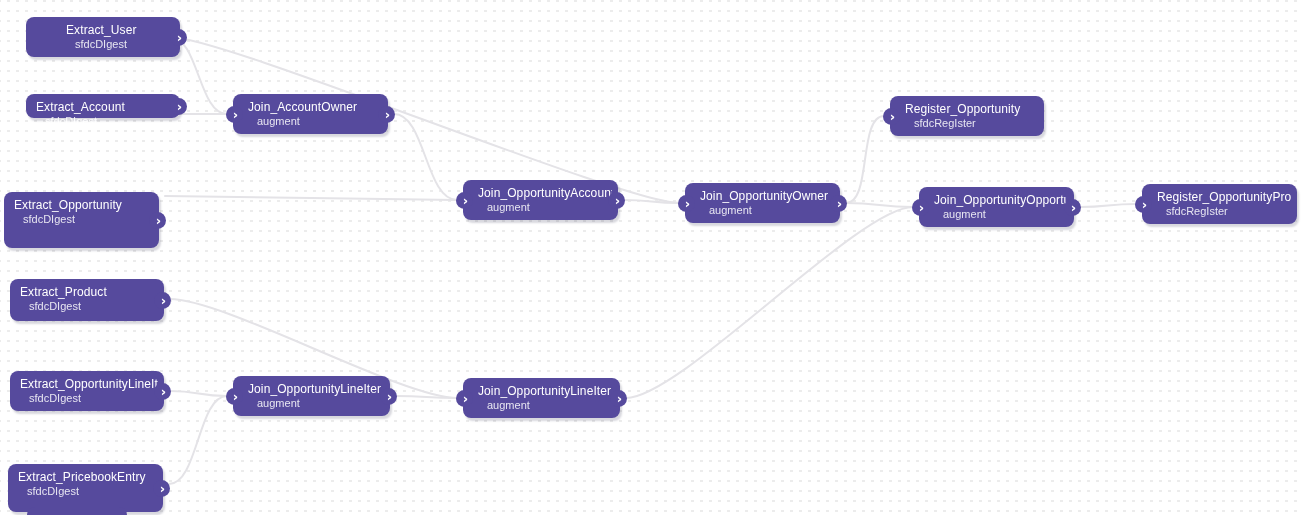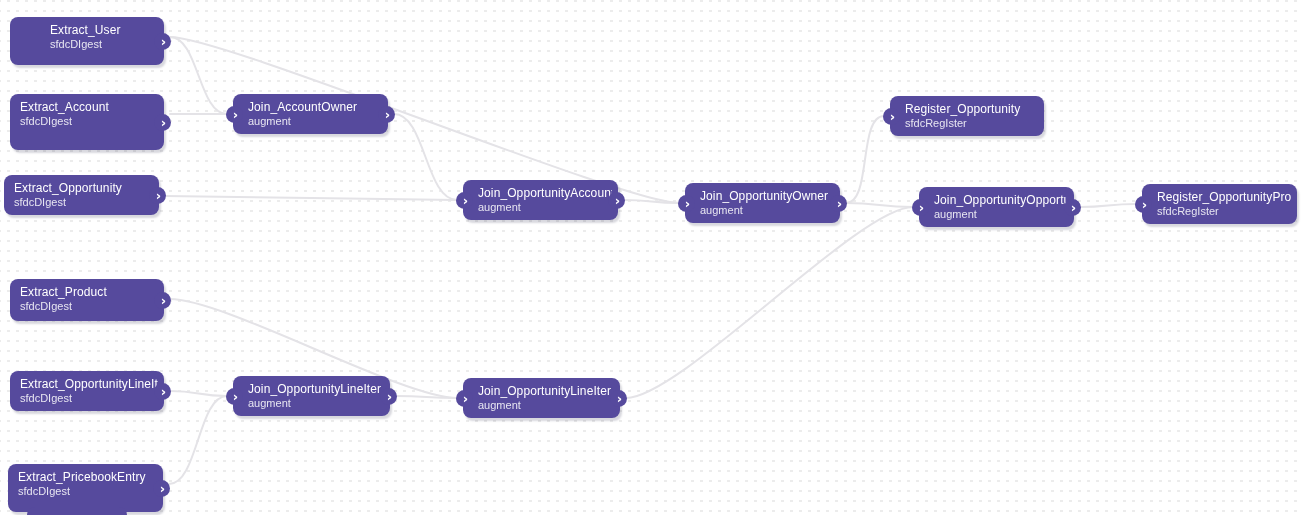--- a/index.html
+++ b/index.html
@@ -23,21 +23,21 @@
     box-shadow:2px 3px 2px rgba(40,40,70,0.18);
     padding:5px 6px 0 10px;cursor:pointer;
   }
   .node.has-in{padding-left:15px;}
   .node-title{
     display:block;font-size:12px;line-height:16px;letter-spacing:.1px;
     white-space:nowrap;overflow:hidden;
   }
   .node-sub{
     display:block;font-size:11px;line-height:13px;
-    color:rgba(255,255,255,0.86);white-space:nowrap;overflow:hidden;
+    color:rgba(255,255,255,0.86);white-space:nowrap;overflow:hidden;margin-left:9px;
   }
   .port{
     position:absolute;width:17px;height:17px;border-radius:50%;
     background:#564a9d;top:50%;margin-top:-8.5px;
     display:flex;align-items:center;justify-content:center;
   }
   .port-out{right:-7px;}
   .port-in{left:-7px;}
   .chev{
     color:#fff;font-size:13px;line-height:1;font-weight:bold;
@@ -60,35 +60,35 @@
       <path d="M 846 203 C 872 203, 858 116, 884 116"></path>
       <path d="M 846 203 C 879.5 203, 879.5 207, 913 207"></path>
       <path d="M 170 299 C 225 299, 402 398, 457 398"></path>
       <path d="M 170 391 C 198.5 391, 198.5 396, 227 396"></path>
       <path d="M 169 484 C 198 484, 198 396, 227 396"></path>
       <path d="M 396 396 C 426.5 396, 426.5 398, 457 398"></path>
       <path d="M 626 398 C 681 398, 858 207, 913 207"></path>
       <path d="M 1080 207 C 1108 207, 1108 204, 1136 204"></path>
     </svg>
   <div id="nodes">
-      <div class="node" style="left: 10px; top: 17px; width: 154px; height: 48px; padding-left: 40px;">
+      <div class="node" style="left: 26px; top: 17px; width: 154px; height: 40px; padding-left: 40px;">
         <span class="node-title">Extract_User</span>
         <span class="node-sub">sfdcDIgest</span>
         <span class="port port-out">
           <span class="chev">›</span>
         </span>
       </div>
-      <div class="node" style="left: 10px; top: 94px; width: 154px; height: 56px;">
+      <div class="node" style="left: 26px; top: 94px; width: 154px; height: 24px;">
         <span class="node-title">Extract_Account</span>
         <span class="node-sub">sfdcDIgest</span>
         <span class="port port-out">
           <span class="chev">›</span>
         </span>
       </div>
-      <div class="node" style="left: 4px; top: 175px; width: 155px; height: 40px;">
+      <div class="node" style="left: 4px; top: 192px; width: 155px; height: 56px;">
         <span class="node-title">Extract_Opportunity</span>
         <span class="node-sub">sfdcDIgest</span>
         <span class="port port-out">
           <span class="chev">›</span>
         </span>
       </div>
       <div class="node" style="left: 10px; top: 279px; width: 154px; height: 42px;">
         <span class="node-title">Extract_Product</span>
         <span class="node-sub">sfdcDIgest</span>
         <span class="port port-out">

